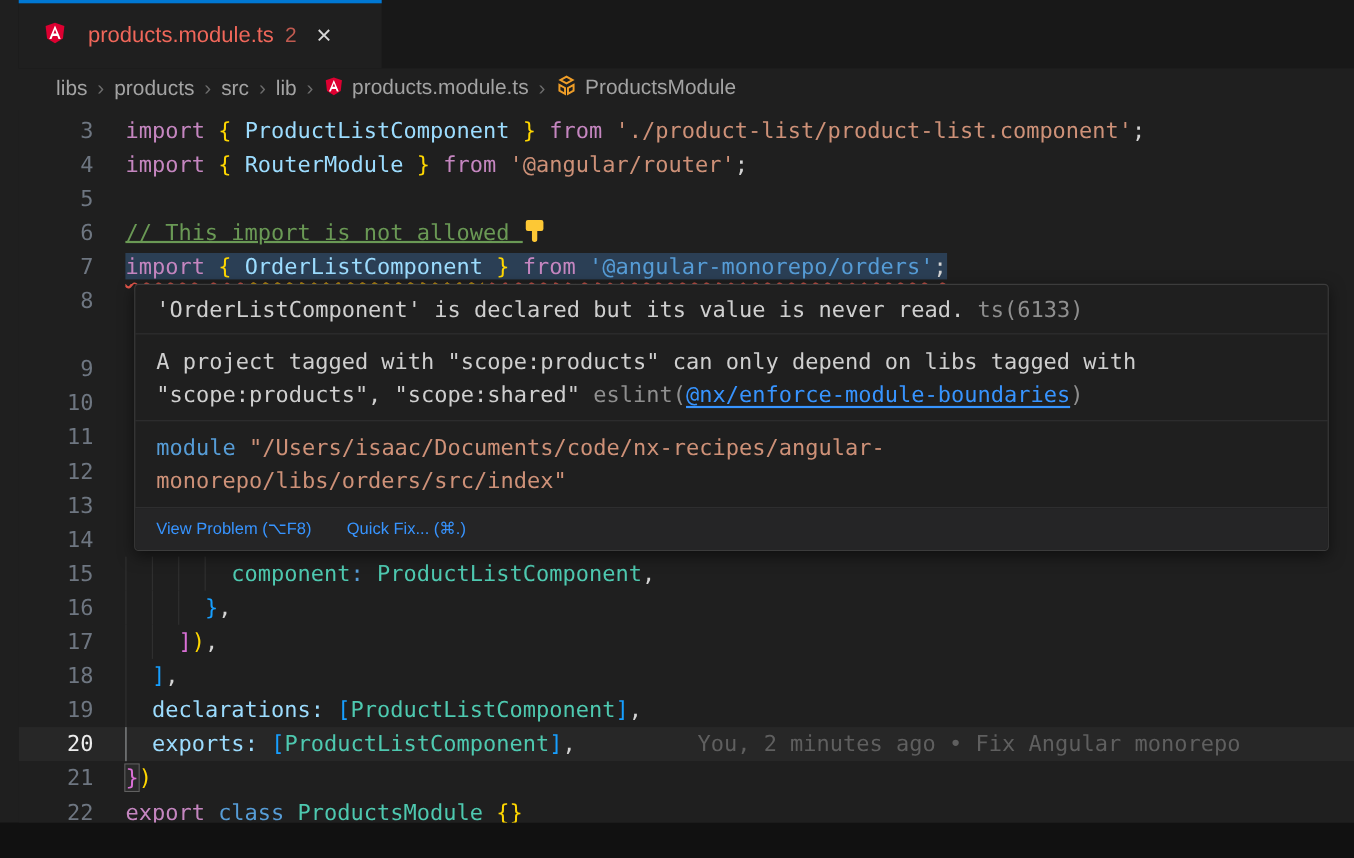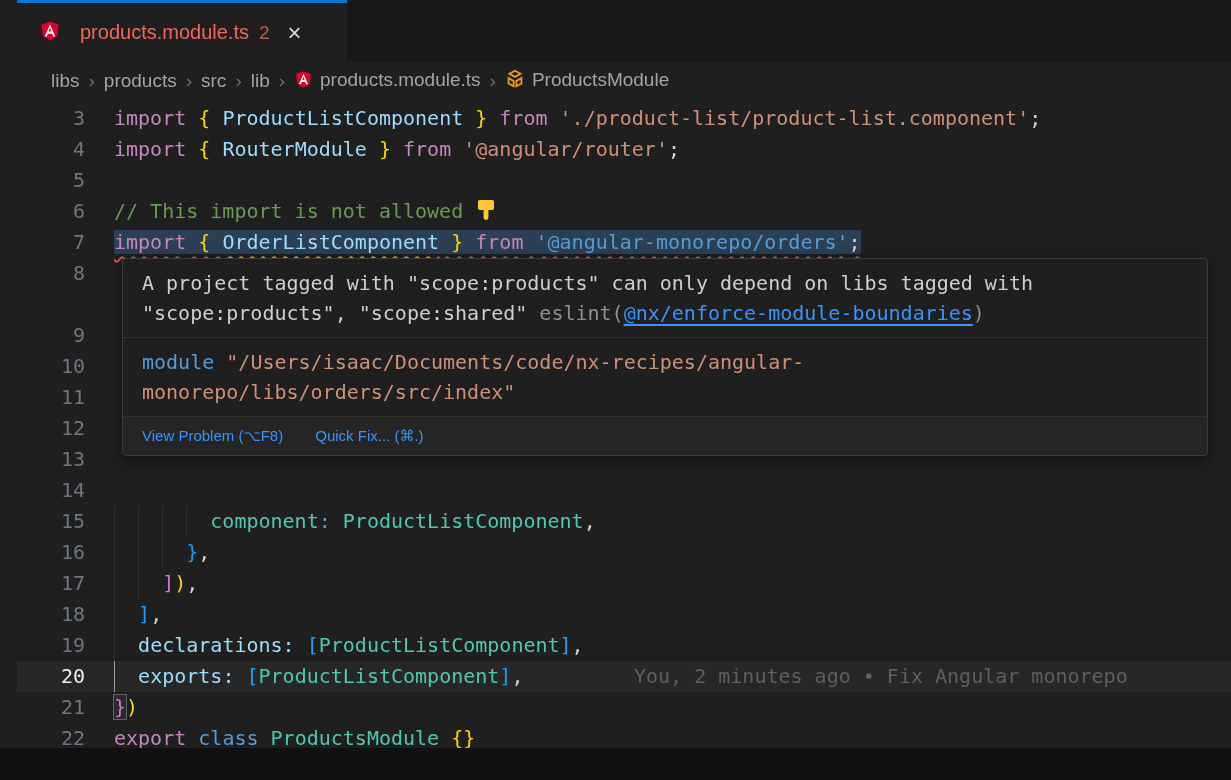--- a/index.html
+++ b/index.html
@@ -26,21 +26,21 @@
   .row.current{background:#272727;}
   .ln{position:absolute;left:0;top:0;width:68px;text-align:right;
       color:var(--lineNum);font-size:20px;line-height:31px;}
   .ln.active{color:#ededed;text-align:right;}
   .code{position:absolute;left:97px;top:0;right:0;white-space:pre;line-height:31px;}
   .guide{position:absolute;top:0;bottom:0;width:1px;background:#313131;}
   .guide.active{background:#9a9d9f;}
   .tk{white-space:pre;}
   .kw{color:var(--kw);} .kwb{color:var(--kwb);} .id{color:var(--prop);}
   .cls{color:var(--cls);} .prop{color:var(--prop);} .str{color:var(--str);}
-  .cmt{color:var(--cmt);} .pun{color:var(--pun);}
+  .cmt{color:var(--cmt);text-decoration:underline;} .pun{color:var(--pun);}
   .br1{color:var(--br1);} .br2{color:var(--br2);} .br3{color:var(--br3);}
   .stmt{background:var(--stmtBg);text-decoration:underline wavy var(--errRed);
         text-decoration-thickness:2px;text-underline-offset:7px;text-decoration-skip-ink:none;}
   .sqw{text-decoration:underline wavy var(--warnYellow);text-decoration-thickness:2px;
        text-underline-offset:7px;text-decoration-skip-ink:none;}
   .lnk{color:#569cd6;text-underline-offset:3px;}
   .brx{outline:1px solid #616161;background:rgba(110,110,110,.15);}
   .blame{position:absolute;left:520px;top:0;color:var(--blame);white-space:pre;}
   .emoji{display:inline-block;vertical-align:-3px;margin-left:2px;}
   
@@ -193,20 +193,24 @@
           <span class="ln">22</span>
           <span class="code"><span class="tk kw">export</span><span class="tk pun"> </span><span class="tk kwb">class</span><span class="tk pun"> </span><span class="tk cls">ProductsModule</span><span class="tk pun"> </span><span class="tk br1">{}</span></span>
         </div>
         <div class="row">
           <span class="ln">23</span>
           <span class="code"></span>
         </div>
       </div>
 
     <div class="hover">
+      <div class="hv-sec">
+        <span>'OrderListComponent' is declared but its value is never read.</span>
+        <span class="dim">ts(6133)</span>
+      </div>
       <div class="hv-sec two">
         <span>A project tagged with "scope:products" can only depend on libs tagged with "scope:products", "scope:shared"</span>
         <span class="dim">eslint(</span><a class="rule-link">@nx/enforce-module-boundaries</a><span class="dim">)</span>
       </div>
       <div class="hv-sec two">
         <span class="hv-kw">module</span>
         <span class="hv-str"><span>"/Users/isaac/Documents/code/nx-recipes/angular-</span><br><span>monorepo/libs/orders/src/index"</span></span>
       </div>
       <div class="hv-actions">
         <a class="hv-action">View Problem (⌥F8)</a><a class="hv-action">Quick Fix... (⌘.)</a>

